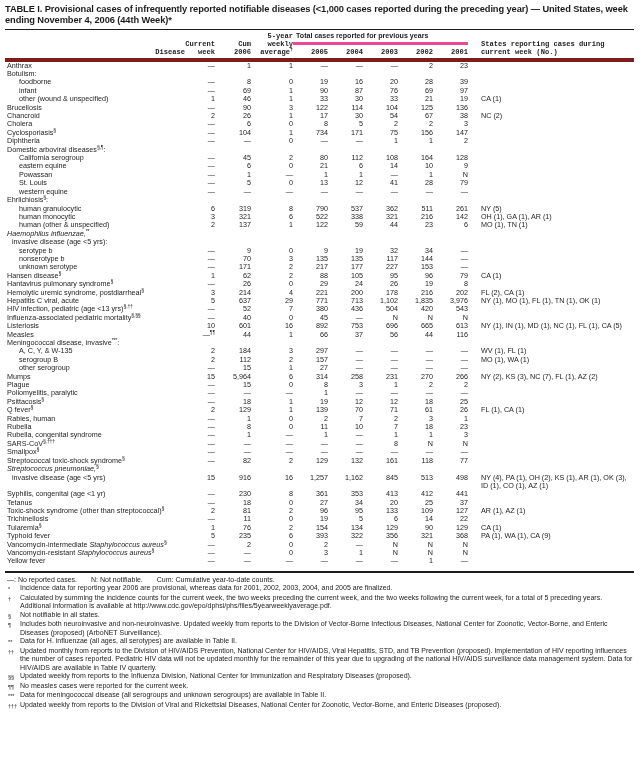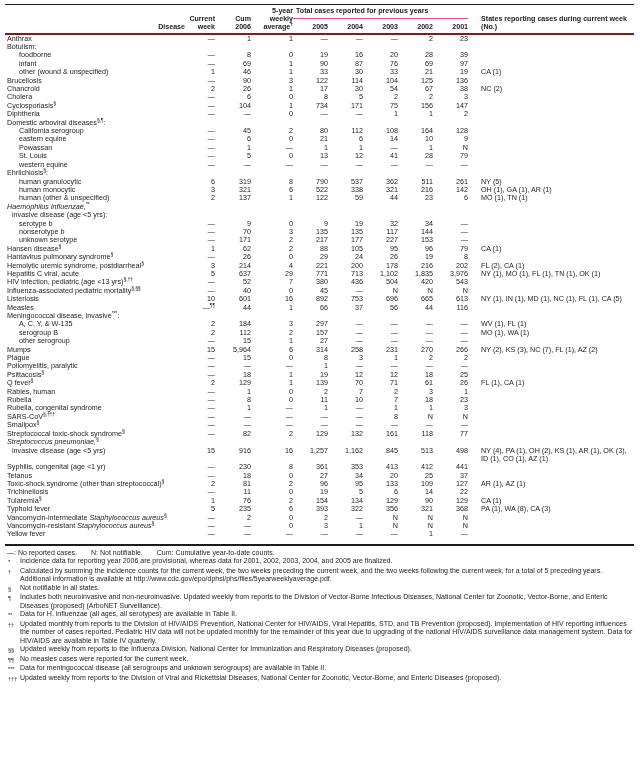--- a/index.html
+++ b/index.html
@@ -25,24 +25,24 @@
   col.c-yr  { width:35px; }
   col.c-states { width:166px; }
   th {
     font-size:7.1px; font-weight:bold; line-height:8.2px;
     padding:0; vertical-align:bottom; text-align:right; white-space:nowrap;
   }
   th.h-disease { text-align:right; padding:2px 0 1px 1px; }
   th.h-num { padding:2px 0 1px 0; }
   th.h-group {
     text-align:left; font-weight:bold; vertical-align:top;
-    border-bottom:1px solid #ec4899; padding:2px 0 0 3px; white-space:nowrap;
+    border-bottom:3px solid #ec4899; padding:2px 0 0 3px; white-space:nowrap;
   }
   th.h-states { text-align:left; padding:2px 0 1px 13px; white-space:normal; }
-  th.hb { border-bottom:2px solid #7f1d1d; }
+  th.hb { border-bottom:4px solid #7f1d1d;font-family:Liberation Mono, monospace; }
   th .hline { display:block; }
   td {
     font-size:7.2px; line-height:8.4px; padding:0; vertical-align:top;
   }
   td.disease { white-space:nowrap; overflow:visible; padding-left:2px; }
   td.disease.ind1 { padding-left:7px; }
   td.disease.ind2 { padding-left:14px; }
   td.num { text-align:right; white-space:nowrap; }
   td.states { padding-left:13px; white-space:normal; line-height:8.3px; }
   tbody tr:first-child td { padding-top:0; }
@@ -53,20 +53,21 @@
   .legend { font-size:7px; line-height:8.6px; padding-left:2px; }
   .legend span { margin-right:14px; }
   .fn { display:flex; font-size:7px; line-height:8.5px; }
   .fn-sym { flex:none; width:12px; padding-left:3px; font-size:5.6px; padding-top:1px; }
   .fn-text { flex:1; }
 </style>
 </head>
 <body>
 
 <div class="page">
+  <div class="title">TABLE I. Provisional cases of infrequently reported notifiable diseases (&lt;1,000 cases reported during the preceding year) — United States, week ending November 4, 2006 (44th Week)*</div>
 
   <table class="main">
     <colgroup>
       <col class="c-disease">
         <col class="c-cw">
         <col class="c-cum">
         <col class="c-avg">
       <col class="c-yr">
         <col class="c-yr">
         <col class="c-yr">
@@ -765,21 +766,21 @@
         <tr>
           <td class="disease ind0">Typhoid fever</td>
           <td class="num">5</td>
           <td class="num">235</td>
           <td class="num">6</td>
           <td class="num">393</td>
           <td class="num">322</td>
           <td class="num">356</td>
           <td class="num">321</td>
           <td class="num">368</td>
-          <td class="states">PA (1), WA (8), CA (3)</td>
+          <td class="states">PA (1), WA (1), CA (9)</td>
         </tr>
         <tr>
           <td class="disease ind0">Vancomycin-intermediate <i>Staphylococcus aureus</i><sup>§</sup></td>
           <td class="num">—</td>
           <td class="num">2</td>
           <td class="num">0</td>
           <td class="num">2</td>
           <td class="num">—</td>
           <td class="num">N</td>
           <td class="num">N</td>

